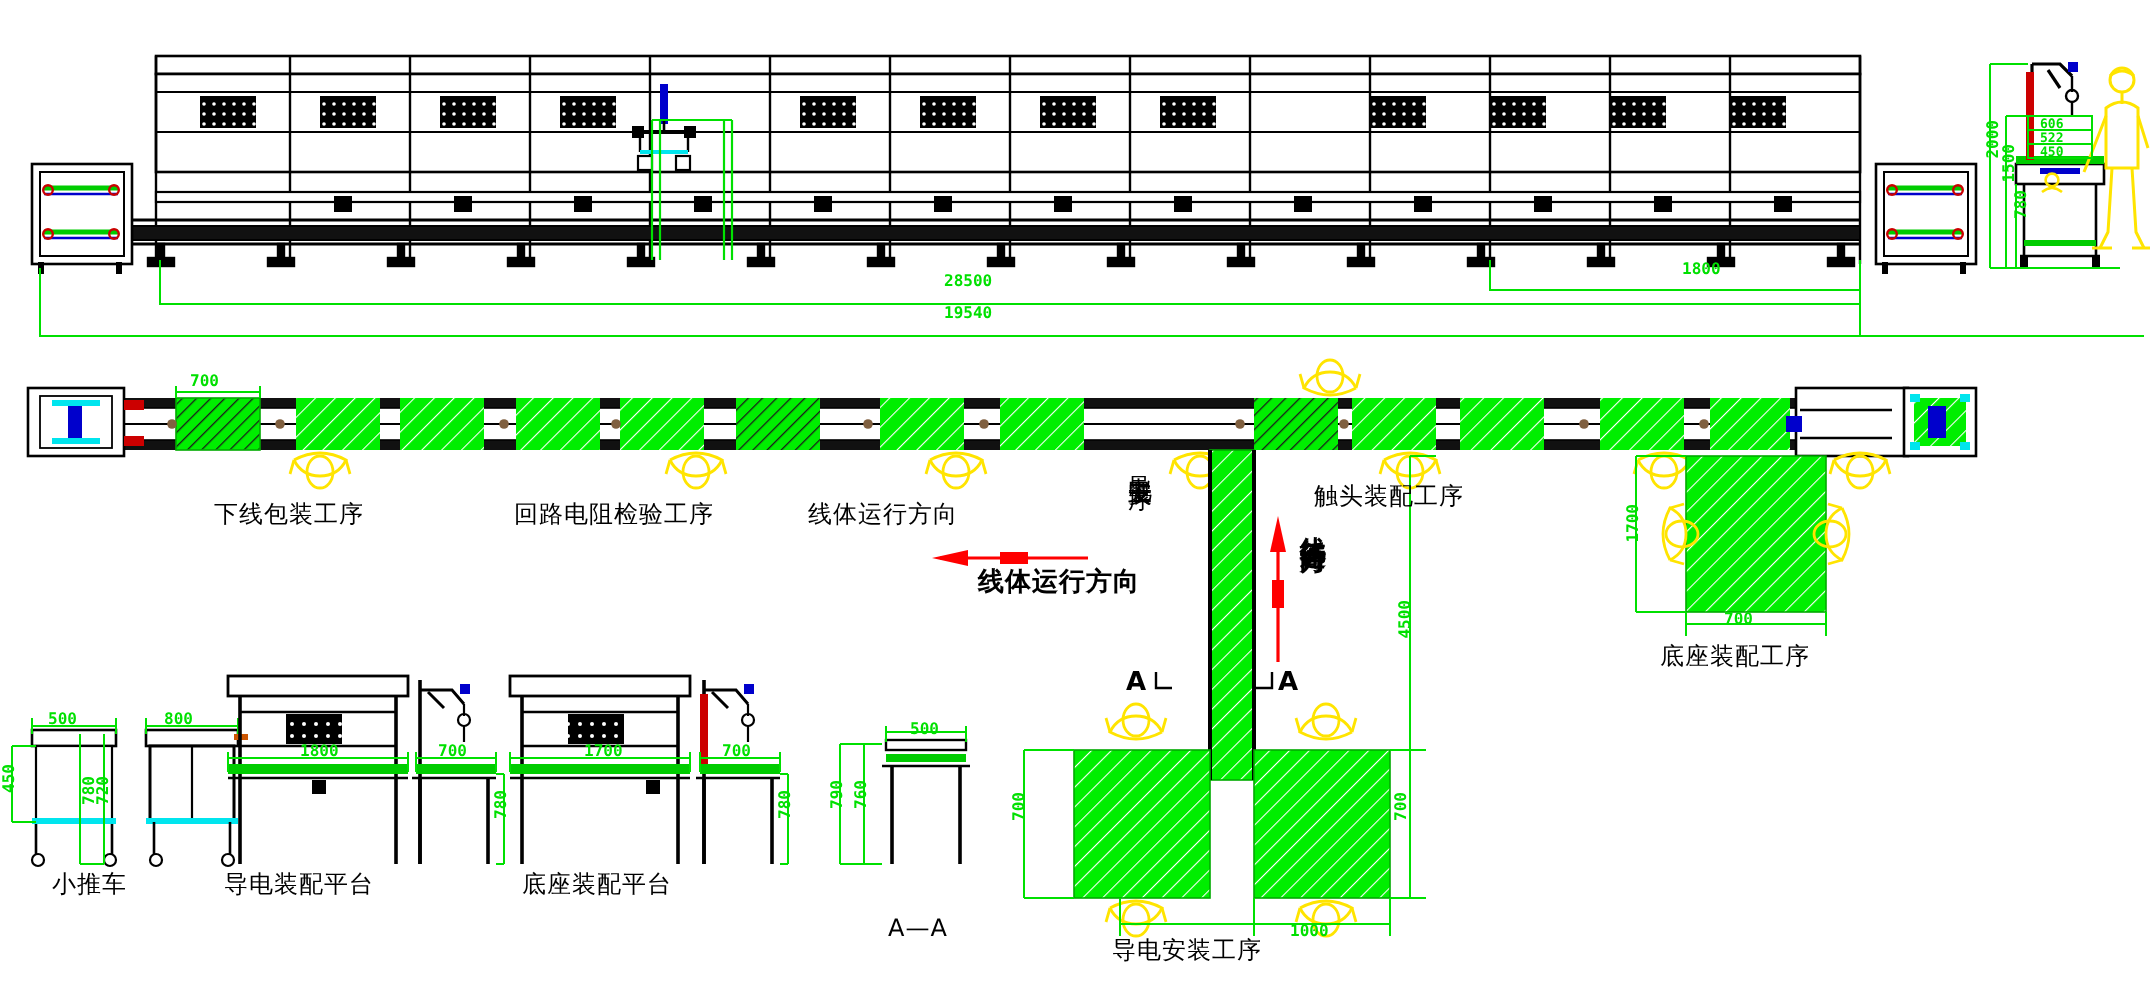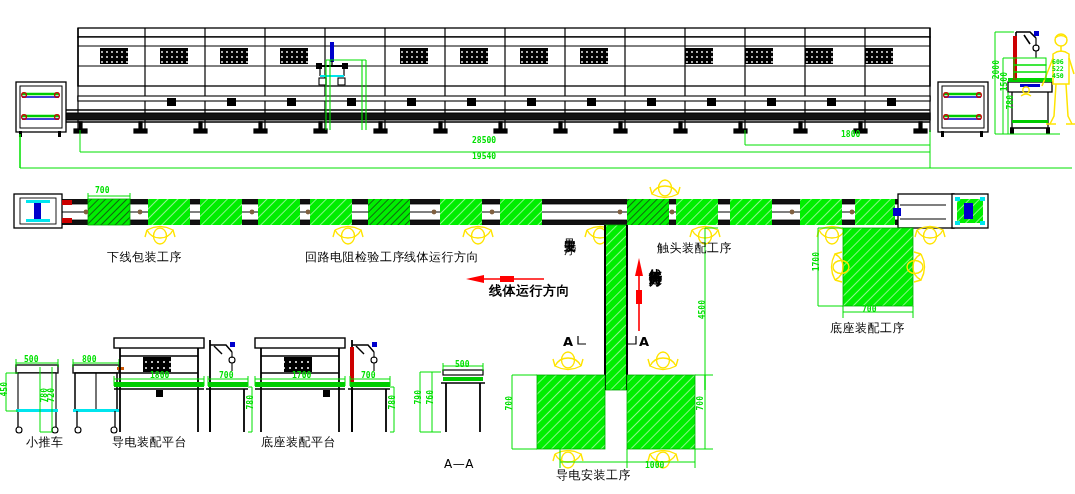--- a/index.html
+++ b/index.html
@@ -8,21 +8,21 @@
   #stage{position:relative;width:1075px;height:494px;background:#fff;}
   svg.cad{position:absolute;left:0;top:0;width:1075px;height:494px;}
   .lbl{position:absolute;white-space:nowrap;color:#000;
        font-family:"DejaVu Sans","Liberation Sans",sans-serif;
        font-size:12px;letter-spacing:.5px;}
   .lbl.small{font-size:13px;font-weight:bold;}
   .lbl.vert{writing-mode:vertical-rl;text-orientation:upright;letter-spacing:1px;}
   .dim{position:absolute;white-space:nowrap;color:#00e000;
        font-family:"DejaVu Sans Mono","Liberation Mono",monospace;
        font-size:8px;font-weight:bold;letter-spacing:0px;}
-  .dim.tiny{font-size:6.5px;margin-left:32px;}
+  .dim.tiny{font-size:6.5px;}
   .dim.v{writing-mode:vertical-rl;text-orientation:sideways;transform:rotate(180deg);}
 </style>
 </head>
 <body>
 
 <div id="stage">
 
   <svg class="cad" viewBox="0 0 1075 494">
     <defs>
       <pattern id="hatch45" width="7" height="7" patternUnits="userSpaceOnUse" patternTransform="rotate(45)">
@@ -585,21 +585,21 @@
 
   <div class="dim" style="left:292px;top:371px;">1700</div>
   <div class="dim" style="left:361px;top:371px;">700</div>
   <div class="dim v" style="left:388px;top:395px;">780</div>
 
   <div class="dim" style="left:455px;top:360px;">500</div>
   <div class="dim v" style="left:414px;top:390px;">790</div>
   <div class="dim v" style="left:426px;top:390px;">760</div>
 
   <div class="lbl" style="left:107px;top:249px;">下线包装工序</div>
-  <div class="lbl" style="left:257px;top:249px;margin-left:48px;">回路电阻检验工序</div>
+  <div class="lbl" style="left:257px;top:249px;">回路电阻检验工序</div>
   <div class="lbl" style="left:404px;top:249px;">线体运行方向</div>
   <div class="lbl" style="left:657px;top:240px;text-align:right;">触头装配工序</div>
   <div class="lbl" style="left:830px;top:320px;">底座装配工序</div>
   <div class="lbl" style="left:556px;top:467px;">导电安装工序</div>
 
   <div class="lbl vert" style="left:561px;top:228px;">导电安装工序</div>
   <div class="lbl vert small" style="left:646px;top:258px;">线体运行方向</div>
 
   <div class="lbl small" style="left:489px;top:282px;">线体运行方向</div>
 

